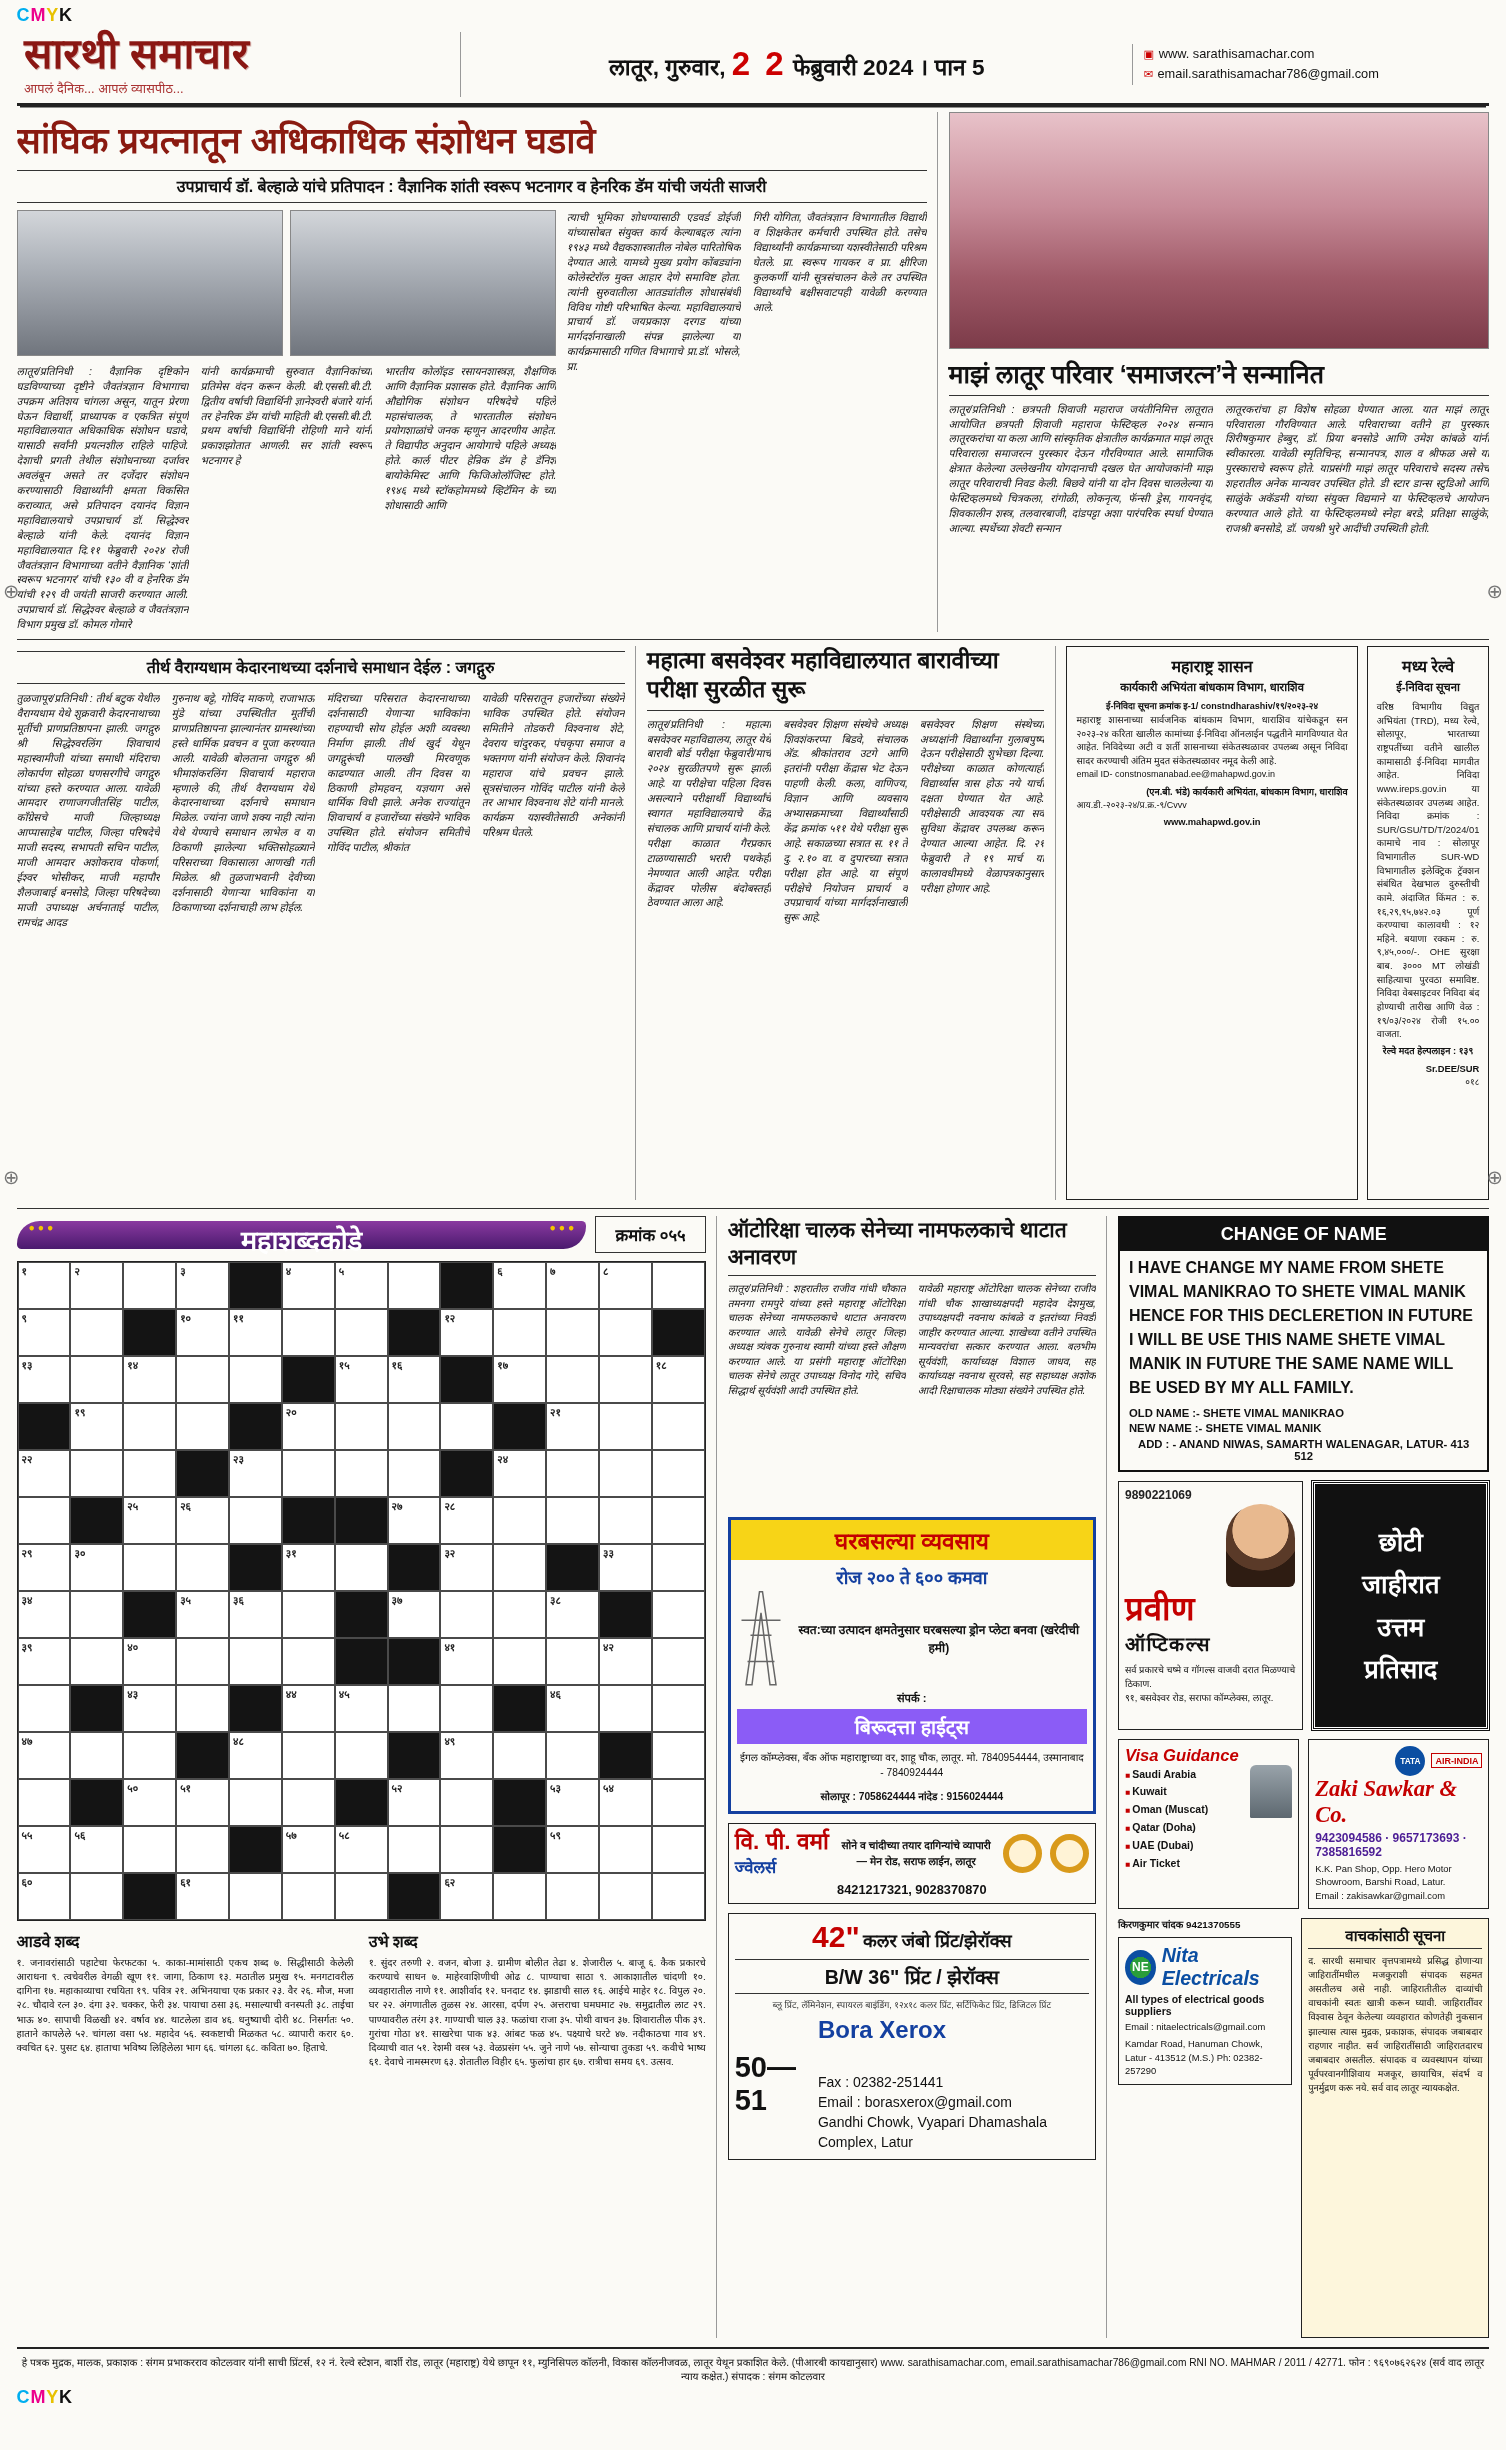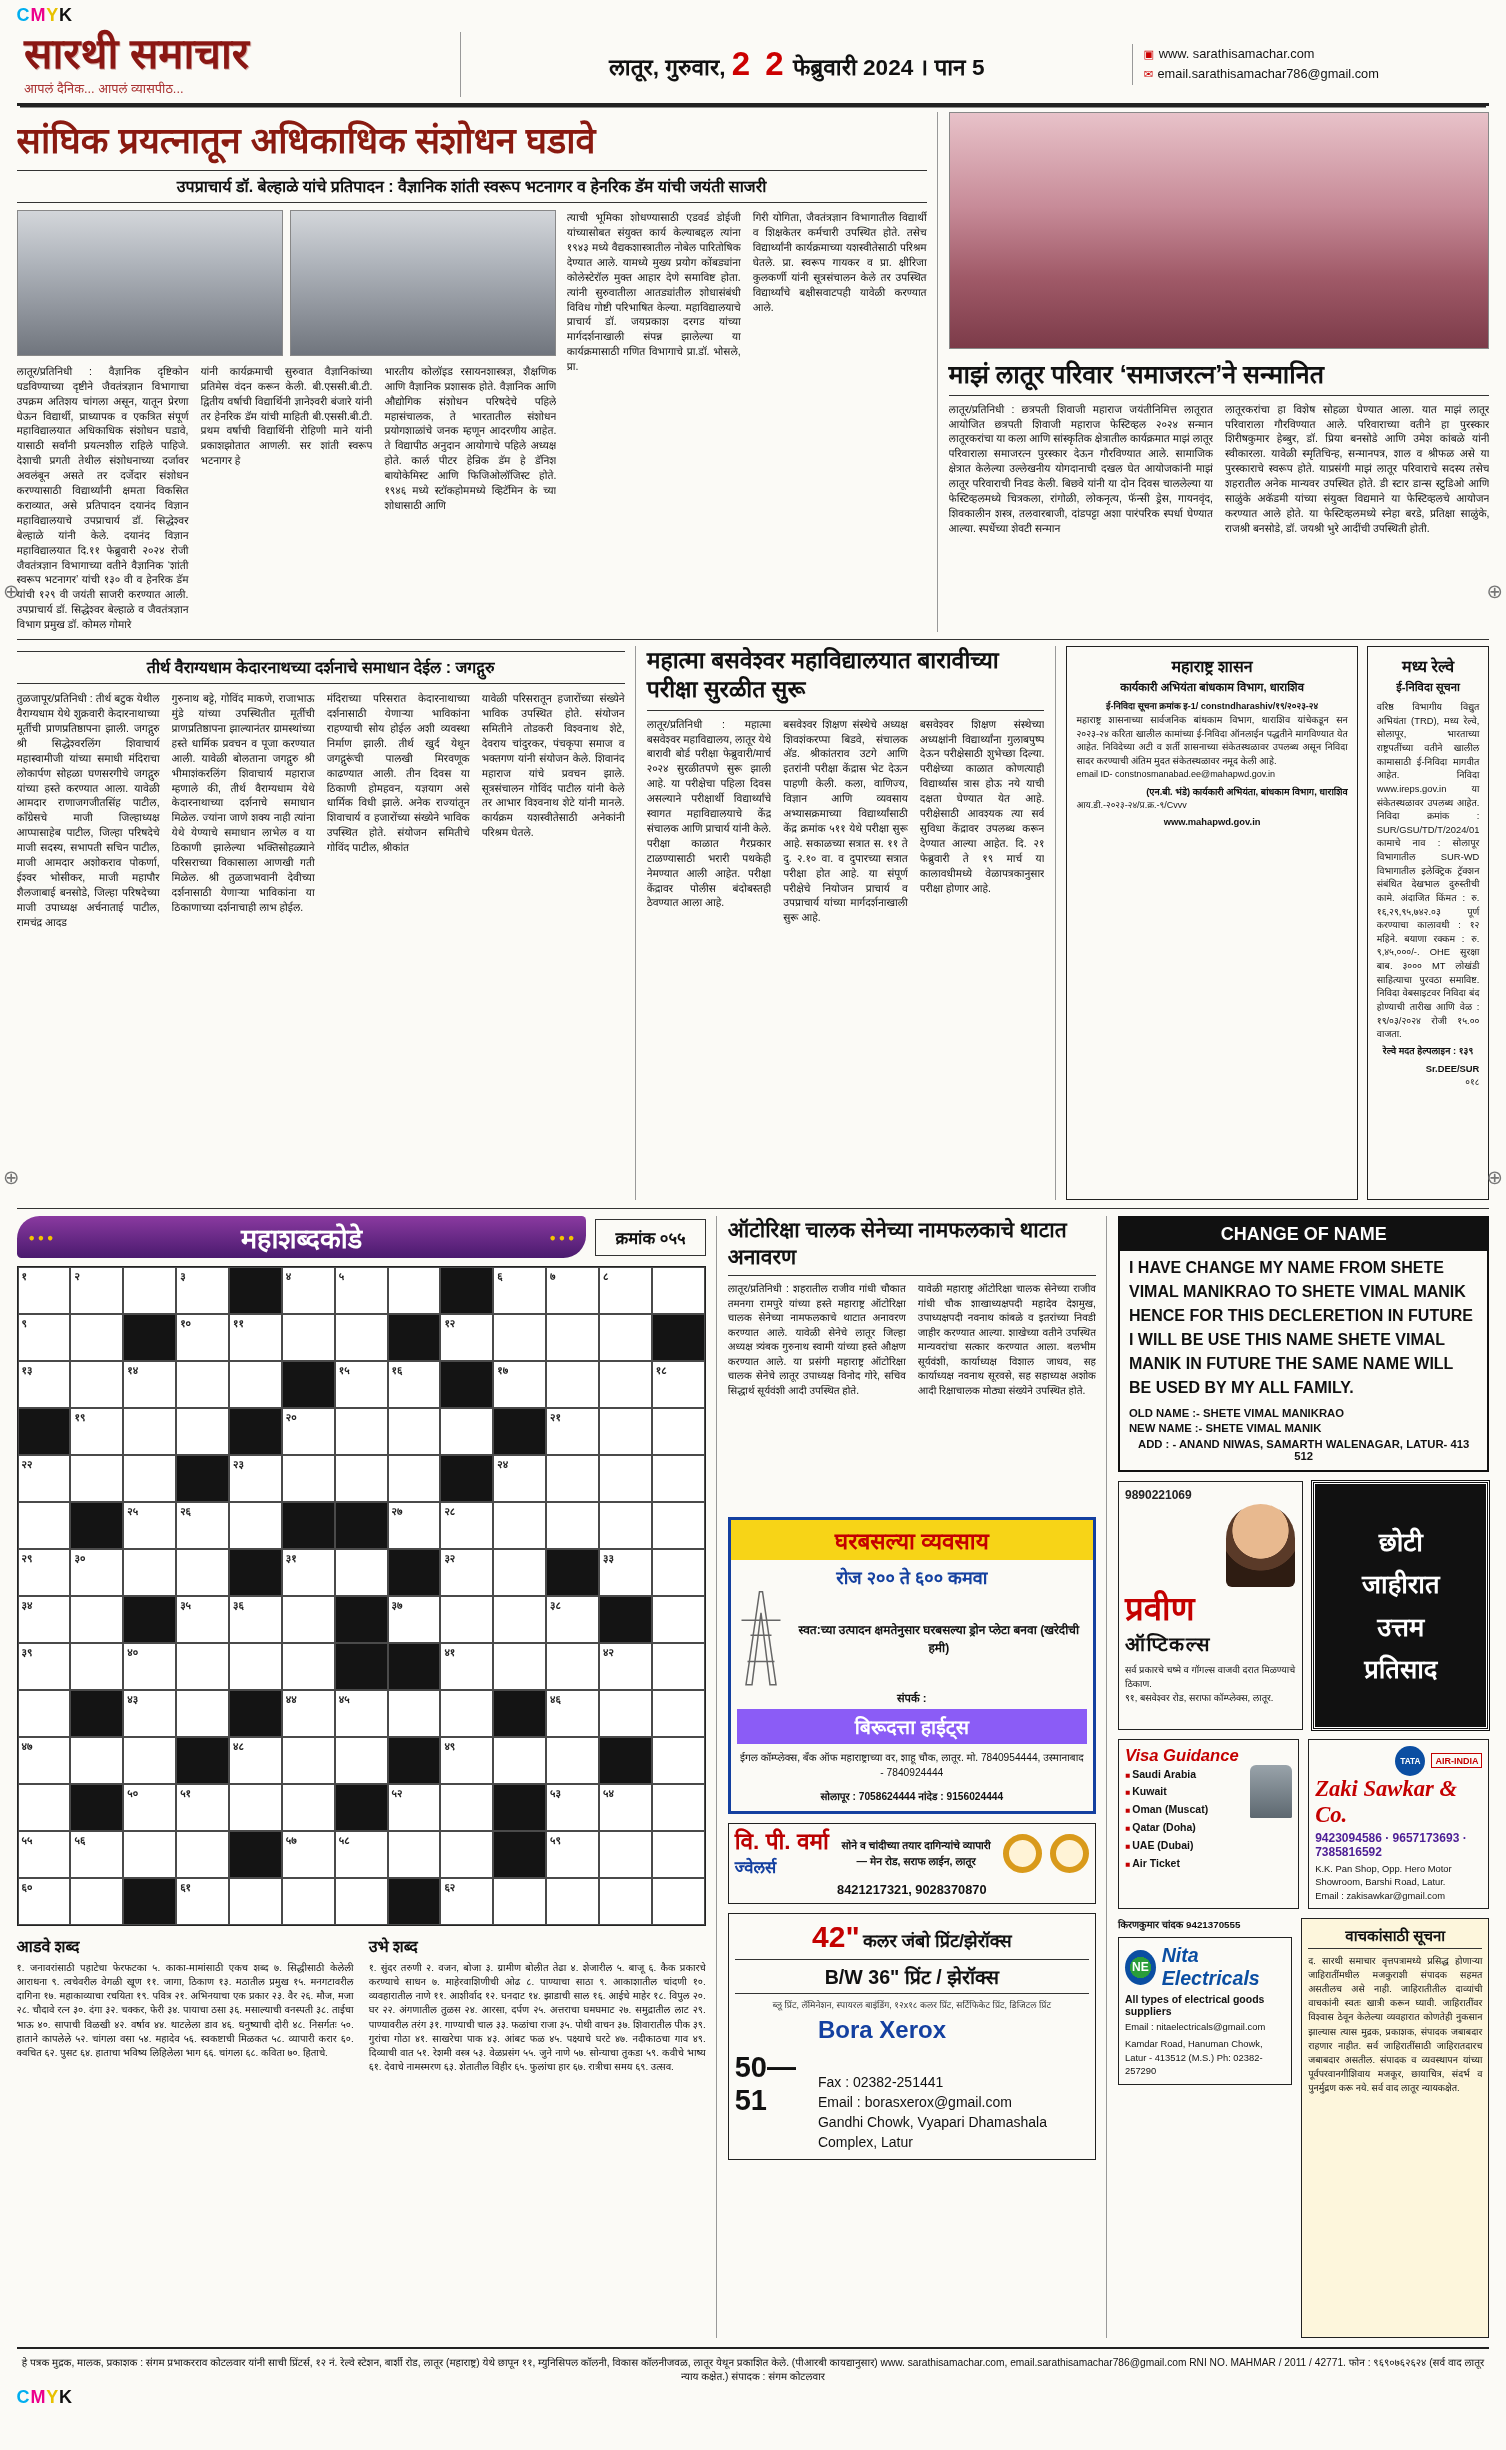--- a/index.html
+++ b/index.html
@@ -16,21 +16,21 @@
   
   .masthead-row { display:flex; align-items:stretch; border-bottom:3px solid #222; box-shadow:0 4.5px 0 -3px #222; padding:4.5px 7.5px 6px; gap:13.6px; }
   .mast-left { width:30%; border-right:0.8px solid #999; padding-right:10.5px; }
   .mast-title { font-size:42px; font-weight:800; color:#8a1713; line-height:1.05; text-shadow:0.8px 0.8px 0 #d8b5b0; }
   .mast-tag { font-size:12.8px; color:#a33; margin-top:3px; }
   .mast-date { flex:1; text-align:center; align-self:center; font-size:22.6px; font-weight:700; }
   .mast-date .date-big { color:#c00; font-size:33px; font-weight:800; letter-spacing:3px; }
   .mast-contact { width:24%; border-left:0.8px solid #999; padding-left:10.5px; align-self:center; font-size:12.8px; line-height:1.6; }
   .hicon { color:#c00; margin-right:4.5px; font-size:11.3px; }
   .cols { display:flex; gap:12px; }
-  .col { flex:1; text-align:justify; font-size:10.5px; line-height:1.42; overflow:hidden; }
+  .col { flex:1; text-align:justify; font-size:10.5px; line-height:1.42; overflow:hidden;font-style:italic; }
   .subhead { font-size:16px; font-weight:700; text-align:center; border-top:1.5px solid #333; border-bottom:1.5px solid #333; padding:4.5px 3px; margin:4.5px 0 7.5px; }
 
   
   .top-band { display:flex; margin-top:6px; height:520px; overflow:hidden; }
   .lead-block { width:62.5%; padding-right:10.5px; }
   .lead-headline { font-size:36px; font-weight:800; color:#8a1a10; padding:3px 0 1.5px; }
   .lead-photos-row { display:flex; gap:10.5px; height:422px; }
   .lead-left { width:60%; display:flex; flex-direction:column; gap:7.5px; }
   .photos { display:flex; gap:7.5px; height:215px; }
   .photo { flex:1; border:0.8px solid #888;
@@ -53,22 +53,22 @@
   .notice-box .n-title { text-align:center; font-weight:800; font-size:16px; }
   .notice-box .n-sub { text-align:center; font-weight:700; font-size:11.3px; margin:1.5px 0 4.5px; }
   .notice-box .n-small { font-size:9px; }
   .n-sign { text-align:right; font-weight:700; margin-top:4.5px; }
   .n-center { text-align:center; font-weight:700; margin-top:3px; }
 
   
   .low-band { display:flex; border-top:1.5px solid #333; margin-top:7.5px; padding-top:7.5px; min-height:1130px; }
   .cw-block { width:47.5%; padding-right:10.5px; }
   .cw-banner-row { display:flex; align-items:center; gap:9px; }
-  .cw-banner { flex:1; height:42px; background:linear-gradient(180deg,#8a3aa0,#4a1a6e); border-radius:22.6px 4.5px 22.6px 4.5px;
-    color:#fff; font-size:27px; font-weight:800; display:flex; align-items:center; justify-content:center; position:relative; }
+  .cw-banner { flex:1; height:28px; background:linear-gradient(180deg,#8a3aa0,#4a1a6e); border-radius:22.6px 4.5px 22.6px 4.5px;
+    color:#fff; font-size:27px; font-weight:800; display:flex; align-items:flex-start; justify-content:center; position:relative; }
   .cw-banner::before, .cw-banner::after { content:"● ● ●"; color:#f3c500; font-size:10.5px; position:absolute; }
   .cw-banner::before { left:12px; } .cw-banner::after { right:12px; }
   .cw-numlabel { border:1.5px solid #333; padding:6px 19px; font-size:16.6px; font-weight:800; }
   .cw-grid { display:grid; margin-top:7.5px; border:1.5px solid #222; width:100%; grid-auto-rows:47px; }
   .cw-cell { background:#fff; border:0.8px solid #4a4a4a; position:relative; }
   .cw-cell.black { background:#141414; }
   .cw-num { position:absolute; top:1.5px; left:3px; font-size:10.5px; font-weight:700; color:#222; }
   .cw-clues { display:flex; gap:15px; margin-top:9px; }
   .cw-clue-col { flex:1; font-size:9.8px; line-height:1.45; text-align:justify; }
   .cw-clue-title { font-size:16px; font-weight:800; margin-bottom:3px; }

